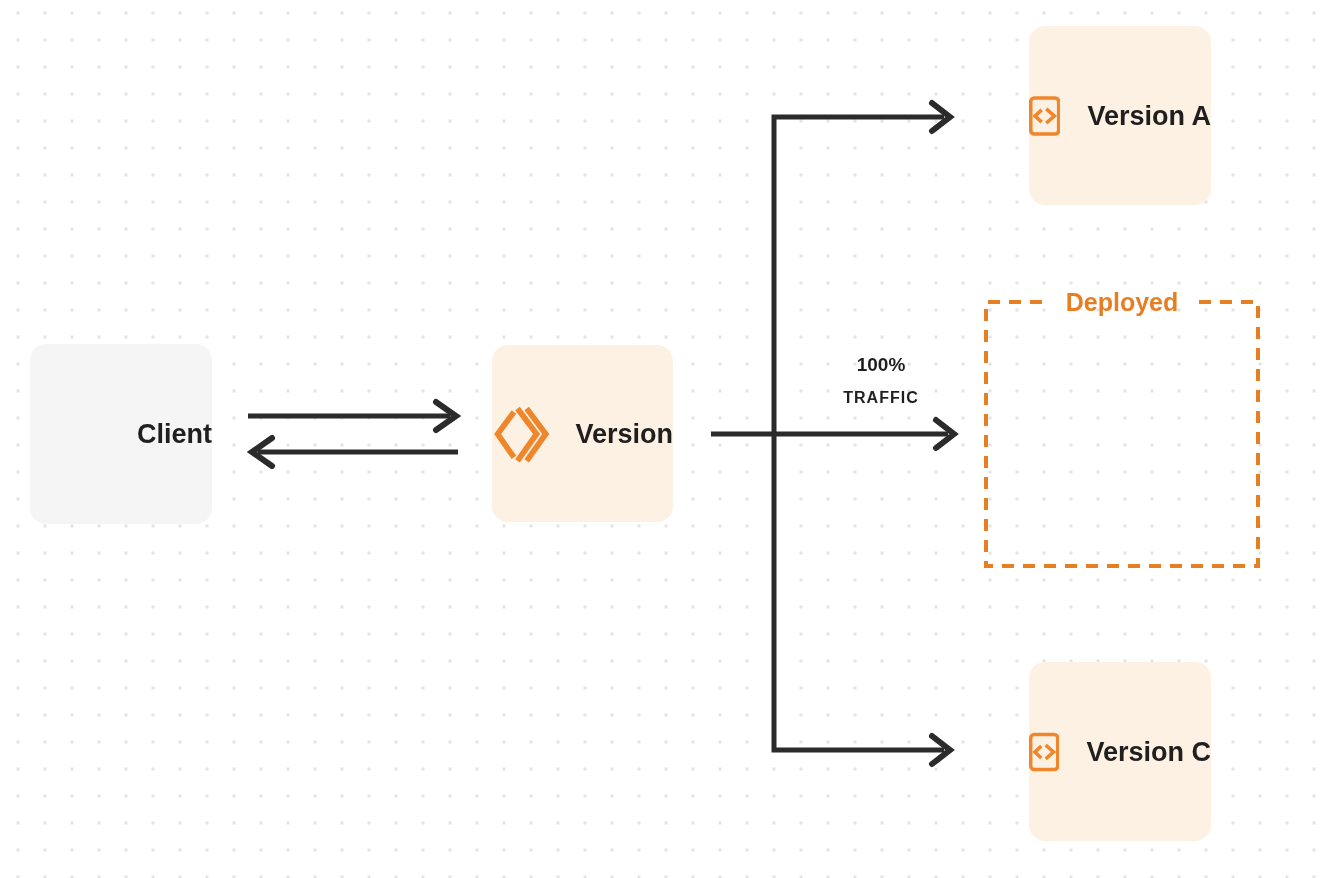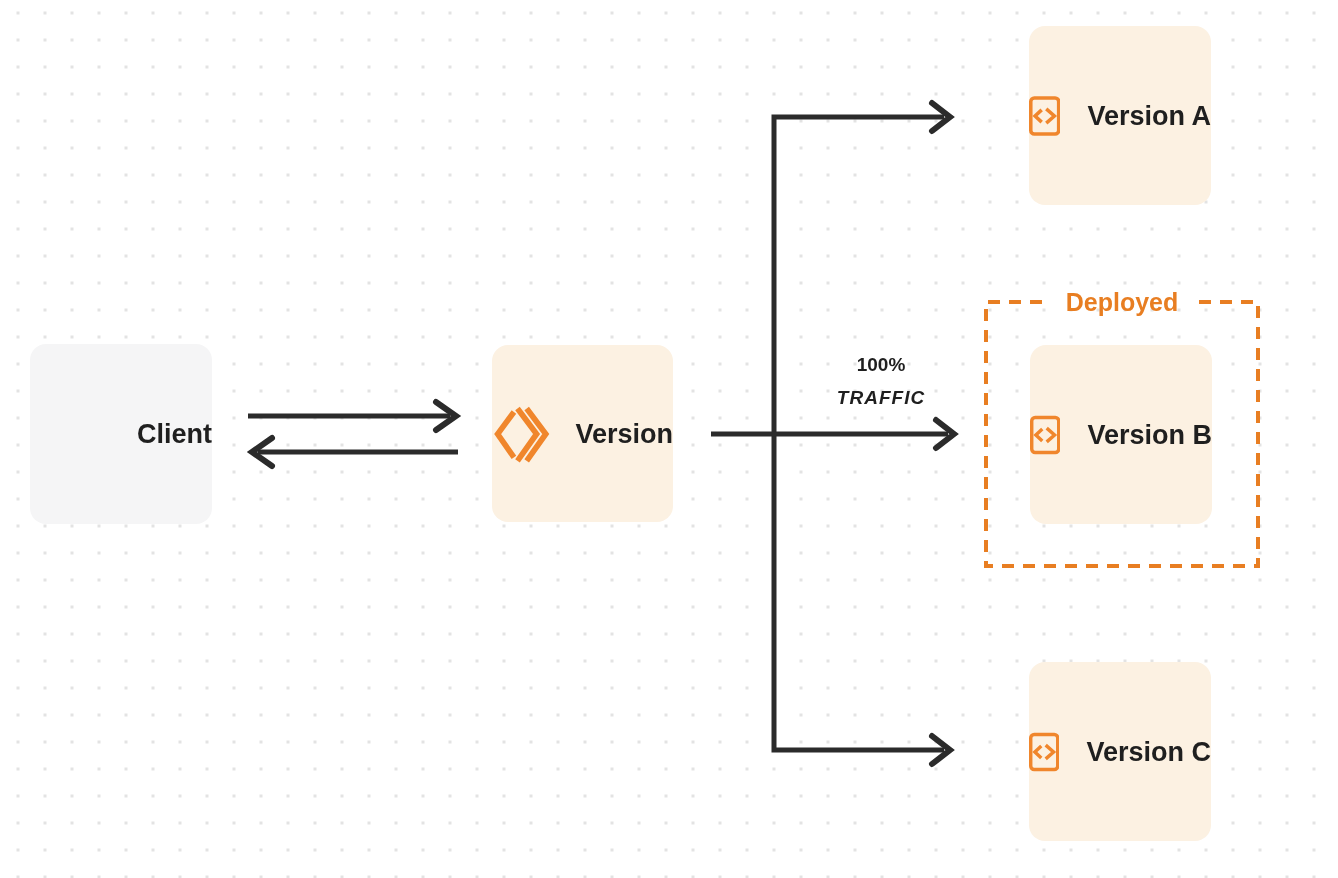--- a/index.html
+++ b/index.html
@@ -84,21 +84,21 @@
     position: absolute;
     left: 857px;
     top: 348px;
     transform: translateX(-50%);
     text-align: center;
     color: #1F1F1F;
     font-weight: 700;
     margin-left: 24px;
   }
   .traffic-percent { font-size: 19px; line-height: 33px; }
-  .traffic-word    { font-size: 19px; line-height: 33px; letter-spacing: 1px; font-style: italic; }
+  .traffic-word    { font-size: 16px; line-height: 33px; letter-spacing: 1px; }
 </style>
 </head>
 <body>
 
 <div class="canvas">
 
   <svg class="connectors" viewBox="0 0 1338 878">
 
     <g>
       <line class="wire" x1="248" y1="416" x2="450" y2="416" stroke="#2B2B2B"></line>
@@ -137,28 +137,20 @@
 
   <div class="node node-peach node-version-a">
     <svg class="icon-svg" width="62" height="78" viewBox="0 0 62 78">
       <rect class="file-stroke" x="3.5" y="3.5" width="55" height="71" rx="7" stroke="#F0862C"></rect>
       <polyline class="file-stroke" points="25,27 12,39 25,51" stroke="#F0862C"></polyline>
       <polyline class="file-stroke" points="34,25 50,39 34,53" stroke="#F0862C"></polyline>
     </svg>
     <div class="node-label">Version A</div>
   </div>
 
-  <div class="node node-peach node-version-b">
-    <svg class="icon-svg" width="62" height="78" viewBox="0 0 62 78">
-      <rect class="file-stroke" x="3.5" y="3.5" width="55" height="71" rx="7" stroke="#F0862C"></rect>
-      <polyline class="file-stroke" points="25,27 12,39 25,51" stroke="#F0862C"></polyline>
-      <polyline class="file-stroke" points="34,25 50,39 34,53" stroke="#F0862C"></polyline>
-    </svg>
-    <div class="node-label">Version B</div>
-  </div>
 
   <div class="node node-peach node-version-c">
     <svg class="icon-svg" width="62" height="78" viewBox="0 0 62 78">
       <rect class="file-stroke" x="3.5" y="3.5" width="55" height="71" rx="7" stroke="#F0862C"></rect>
       <polyline class="file-stroke" points="25,27 12,39 25,51" stroke="#F0862C"></polyline>
       <polyline class="file-stroke" points="34,25 50,39 34,53" stroke="#F0862C"></polyline>
     </svg>
     <div class="node-label">Version C</div>
   </div>
 

